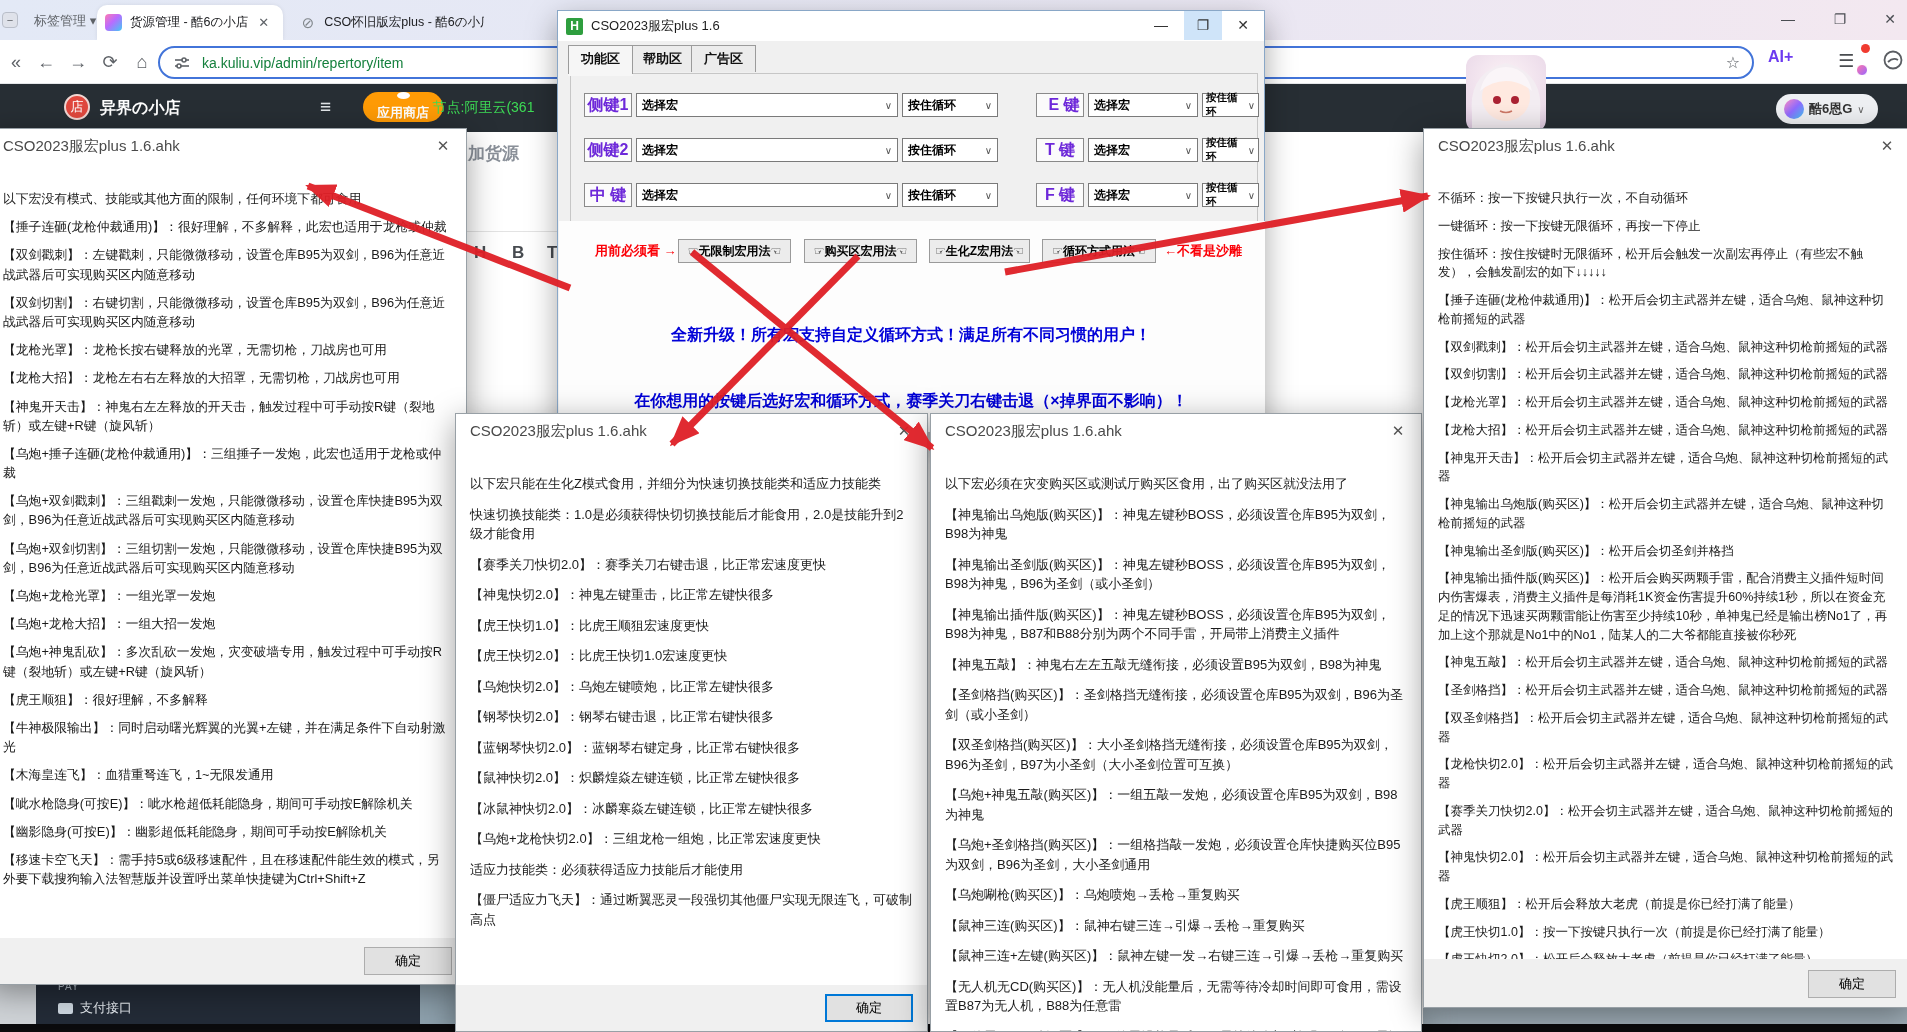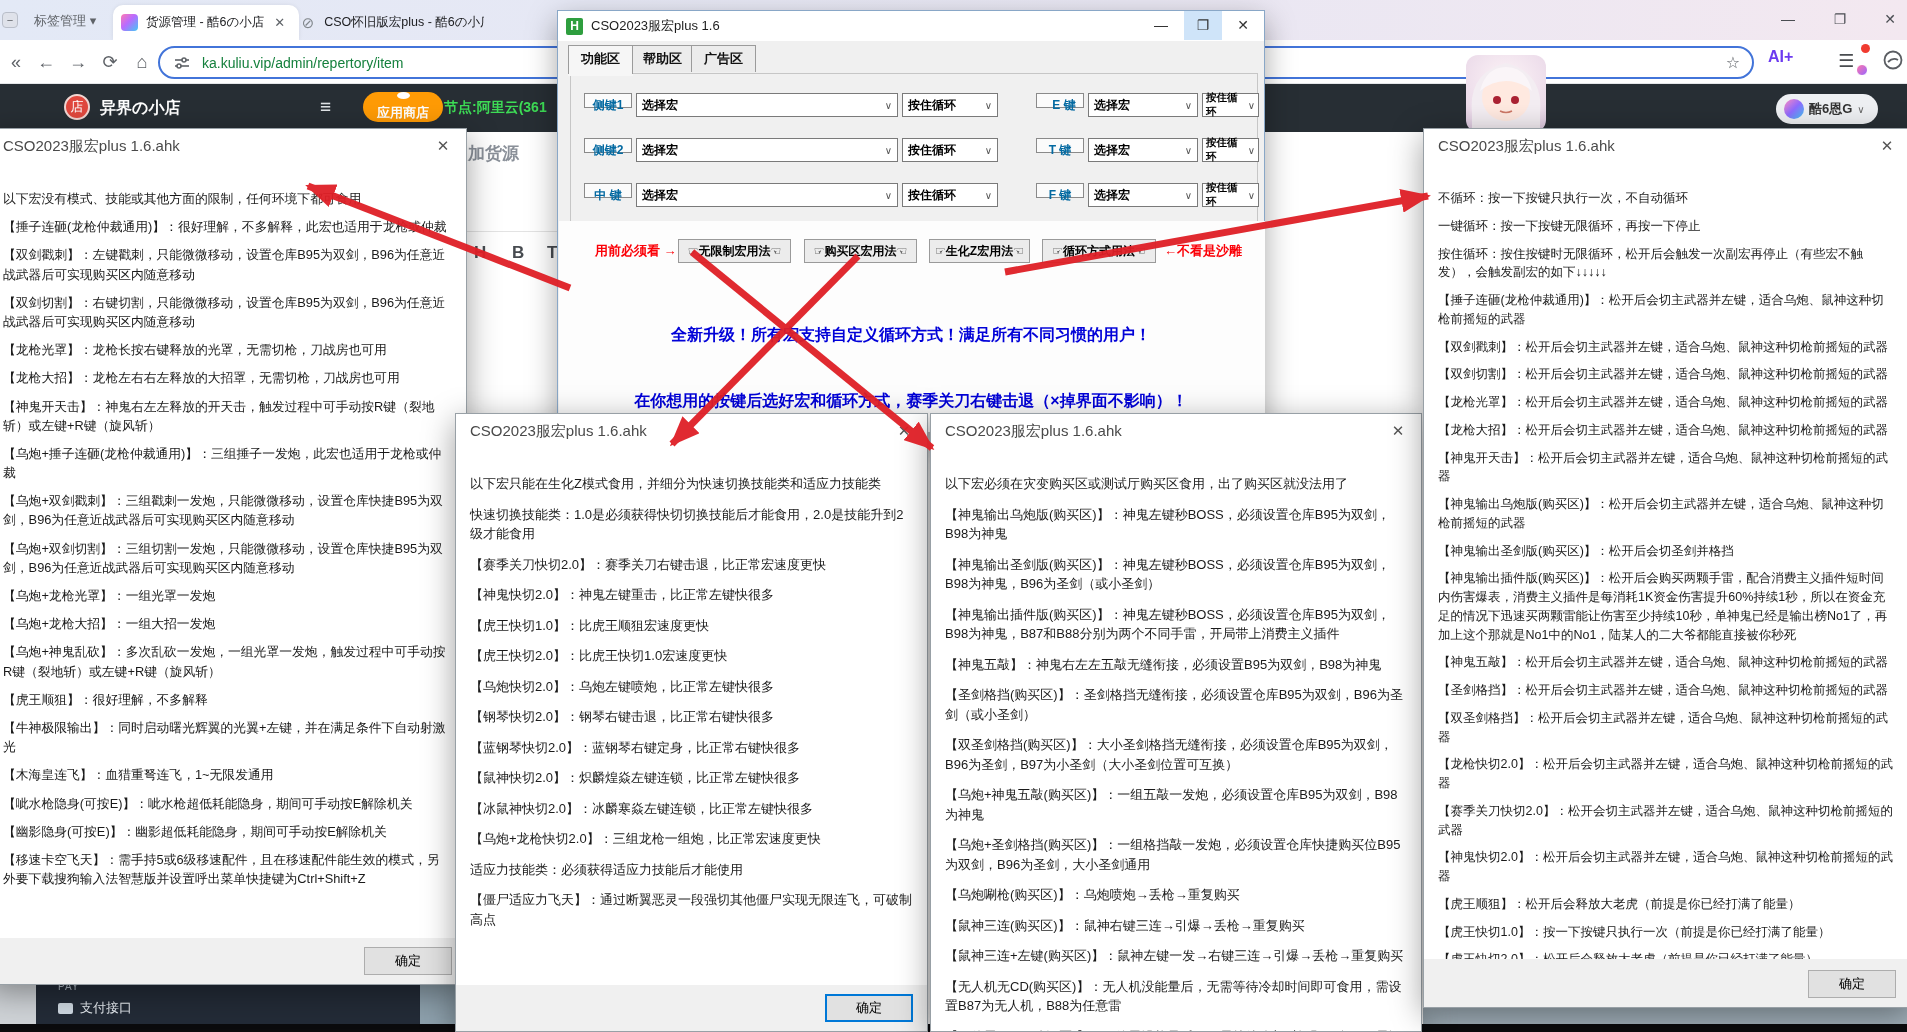--- a/index.html
+++ b/index.html
@@ -7,21 +7,21 @@
   body { font-family:"Liberation Sans","DejaVu Sans",sans-serif; }
   #screen { position:relative; width:1907px; height:1032px; overflow:hidden; background:#e8eaed; }
   .abs { position:absolute; }
 
   
   .tabstrip { left:0; top:0; width:1907px; height:40px;
     background:linear-gradient(90deg,#e3e9f6 0%,#e9e7f3 60%,#f3e8f0 100%); }
   .tabgroup-chip { left:2px; top:12px; width:16px; height:16px; background:#dfe2ea; border:1px solid #b9bec9; border-radius:4px; color:#5f6368; font-size:11px; text-align:center; line-height:14px; }
   .tabgroup-label { left:34px; top:12px; font-size:13px; color:#5f6368; }
   .tab { top:5px; height:35px; border-radius:10px 10px 0 0; display:flex; align-items:center; padding:0 8px; }
-  .tab.active { background:#fff; box-shadow:0 0 4px rgba(0,0,0,.08);margin-left:16px; }
+  .tab.active { background:#fff; box-shadow:0 0 4px rgba(0,0,0,.08); }
   .favicon { width:17px; height:17px; border-radius:4px; flex:0 0 auto;
     background:linear-gradient(135deg,#ff7ab2,#b96bff 45%,#42c8f5); }
   .favicon-blocked { width:17px; height:17px; color:#80868b; font-size:15px; line-height:17px; text-align:center; }
   .tab-title { font-size:12.5px; color:#202124; margin-left:8px; white-space:nowrap; overflow:hidden; }
   .tab-close { margin-left:10px; color:#5f6368; font-size:13px; }
   .win-btn { top:6px; width:36px; height:26px; text-align:center; line-height:26px; font-size:14px; color:#4a4d52; }
 
   .toolbar { left:0; top:40px; width:1907px; height:44px; background:#ffffff; border-bottom:1px solid #e4e6e9; }
   .nav-ic { top:40px; height:44px; line-height:44px; font-size:18px; color:#5f6368; text-align:center; width:28px; }
   .urlbar { left:158px; top:46px; width:1596px; height:33px; border:2px solid #4274d9; border-radius:18px; background:#fff; display:flex; align-items:center; }
@@ -34,21 +34,21 @@
   .menu-av .dot { position:absolute; right:-6px; top:-4px; width:9px; height:9px; border-radius:50%; background:#f03b30; }
   .swirl { left:1882px; top:49px; width:22px; height:22px; }
 
   
   .page-header { left:0; top:84px; width:1907px; height:48px; background:#272e34; }
   .site-logo { left:64px; top:94px; width:26px; height:26px; border-radius:50%; background:#e0483e; border:2px solid #f2d6d2; color:#fff; font-size:13px; text-align:center; line-height:22px; }
   .site-name { left:100px; top:98px; font-size:16px; font-weight:bold; color:#ffffff; }
   .hamburger { left:320px; top:96px; font-size:19px; color:#dfe3e6; }
   .appstore-btn { left:363px; top:92px; width:80px; height:30px; background:#ff9b05; border-radius:15px; color:#fff; font-size:13px; font-weight:bold; display:flex; align-items:center; justify-content:center; gap:5px;flex-direction:column; }
   .appstore-btn .dot-ic { width:13px; height:13px; border-radius:50%; background:#fff; color:#ff9b05; font-size:9px; line-height:13px; text-align:center; }
-  .node-text { left:444px; top:99px; width:107px; overflow:hidden; white-space:nowrap; font-size:14px; font-weight:bold; color:#3ddc55; }
+  .node-text { left:430px; top:99px; width:107px; overflow:hidden; white-space:nowrap; font-size:14px; font-weight:normal; color:#3ddc55;text-align:center; }
   .account-pill { left:1776px; top:94px; width:102px; height:30px; background:#eef0f3; border-radius:15px; display:flex; align-items:center; padding:0 8px; gap:5px; }
   .account-pill .av { width:20px; height:20px; border-radius:50%; background:linear-gradient(135deg,#ff8bc0,#8f6bff 50%,#3fc6f0); }
   .account-pill .nm { font-size:13px; font-weight:bold; color:#333; }
   .account-pill .cv { font-size:10px; color:#666; }
   .page-body { left:0; top:132px; width:1907px; height:892px; background:#ffffff; }
   .add-source { left:468px; top:142px; font-size:17px; font-weight:bold; color:#8a9099; }
   .page-hr { left:467px; top:231px; width:90px; height:1px; background:#e3e3e3; }
   .editor-letter { top:243px; font-size:17px; font-weight:bold; color:#474b50; }
   .bl-strip { left:0; top:975px; width:467px; height:57px; background:#cfd3d7; }
   .bl-navy { left:36px; top:975px; width:384px; height:57px; background:#232b37; }
@@ -66,21 +66,21 @@
   .ahk-title { left:0; top:0; width:100%; height:30px; background:#fff; display:flex; align-items:center; }
   .ahk-ico { margin-left:8px; width:17px; height:17px; background:#2e9e3e; color:#fff; font-weight:bold; font-size:12px; text-align:center; line-height:17px; border-radius:2px; }
   .ahk-title-text { margin-left:8px; font-size:13px; color:#1c1c1c; }
   .cap-btn { top:0; width:38px; height:29px; text-align:center; line-height:29px; font-size:14px; color:#333; }
   .cap-max { background:#cfe4f9; }
   .gtab { top:34px; height:27px; padding:0 12px; line-height:26px; font-size:13px; font-weight:bold; color:#111; border:1px solid #9b9b9b; border-bottom:none; background:#ececec; display:inline-block; position:absolute; }
   .gtab.active { background:#f6f6f6; height:29px; z-index:2; box-shadow:0 2px 0 #f6f6f6; }
   .groupbox { left:12px; top:62px; width:688px; height:160px; border:1px solid #c6c6c6; }
   .white-panel { left:1px; top:210px; width:706px; height:211px; background:#fdfdfd; }
   .krow { position:absolute; height:24px; }
-  .keybox { position:absolute; height:15px; border:1px solid #8a8a8a; background:#fbfbfb; font-size:12px; font-weight:bold; color:#0369a1; text-align:center; line-height:22px; }
+  .keybox { position:absolute; height:24px; border:1px solid #8a8a8a; background:#fbfbfb; font-size:16px; font-weight:bold; color:#6d28d9; text-align:center; line-height:22px; }
   .combo { position:absolute; height:24px; border:1px solid #7a7a7a; background:#fff; font-size:12px; font-weight:bold; color:#000; display:flex; align-items:center; justify-content:space-between; padding:0 5px; }
   .combo .chev { font-size:10px; color:#555; font-weight:normal; }
   .notice { position:absolute; height:24px; line-height:24px; font-size:13px; font-weight:bold; color:#fb0007; white-space:nowrap; }
   .macro-btn { position:absolute; height:24px; border:1px solid #9a9a9a; background:#ececec; font-size:12px; font-weight:bold; color:#000; text-align:center; line-height:22px; }
   .announce { position:absolute; width:100%; text-align:center; font-size:16px; font-weight:bold; color:#0101d8; }
 
   
   .dialog { background:#fff; border:1px solid #98a0a6; box-shadow:0 8px 30px rgba(0,0,0,.38); overflow:hidden; z-index:10; }
   .dlg-title { position:absolute; left:0; top:0; width:100%; height:34px; background:#fff; }
   .dlg-title-text { position:absolute; left:14px; top:8px; font-size:15px; color:#4a4a4a; white-space:nowrap; }
@@ -284,21 +284,21 @@
         <p>【双剑戳刺】：左键戳刺，只能微微移动，设置仓库B95为双剑，B96为任意近战武器后可实现购买区内随意移动</p>
         <p>【双剑切割】：右键切割，只能微微移动，设置仓库B95为双剑，B96为任意近战武器后可实现购买区内随意移动</p>
         <p>【龙枪光罩】：龙枪长按右键释放的光罩，无需切枪，刀战房也可用</p>
         <p>【龙枪大招】：龙枪左右右左释放的大招罩，无需切枪，刀战房也可用</p>
         <p>【神鬼开天击】：神鬼右左左释放的开天击，触发过程中可手动按R键（裂地斩）或左键+R键（旋风斩）</p>
         <p>【乌炮+捶子连砸(龙枪仲裁通用)】：三组捶子一发炮，此宏也适用于龙枪或仲裁</p>
         <p>【乌炮+双剑戳刺】：三组戳刺一发炮，只能微微移动，设置仓库快捷B95为双剑，B96为任意近战武器后可实现购买区内随意移动</p>
         <p>【乌炮+双剑切割】：三组切割一发炮，只能微微移动，设置仓库快捷B95为双剑，B96为任意近战武器后可实现购买区内随意移动</p>
         <p>【乌炮+龙枪光罩】：一组光罩一发炮</p>
         <p>【乌炮+龙枪大招】：一组大招一发炮</p>
-        <p>【乌炮+神鬼乱砍】：多次乱砍一发炮，一组光罩一发炮，触发过程中可手动按R键（裂地斩）或左键+R键（旋风斩）</p>
+        <p>【乌炮+神鬼乱砍】：多次乱砍一发炮，灾变破墙专用，触发过程中可手动按R键（裂地斩）或左键+R键（旋风斩）</p>
         <p>【虎王顺狙】：很好理解，不多解释</p>
         <p>【牛神极限输出】：同时启动曙光辉翼的光翼+左键，并在满足条件下自动射激光</p>
         <p>【木海皇连飞】：血猎重弩连飞，1~无限发通用</p>
         <p>【呲水枪隐身(可按E)】：呲水枪超低耗能隐身，期间可手动按E解除机关</p>
         <p>【幽影隐身(可按E)】：幽影超低耗能隐身，期间可手动按E解除机关</p>
         <p>【移速卡空飞天】：需手持5或6级移速配件，且在移速配件能生效的模式，另外要下载搜狗输入法智慧版并设置呼出菜单快捷键为Ctrl+Shift+Z</p>
       </div>
     <div class="dlg-footer"></div>
     <div class="ok-btn">确定</div>
   </div>

